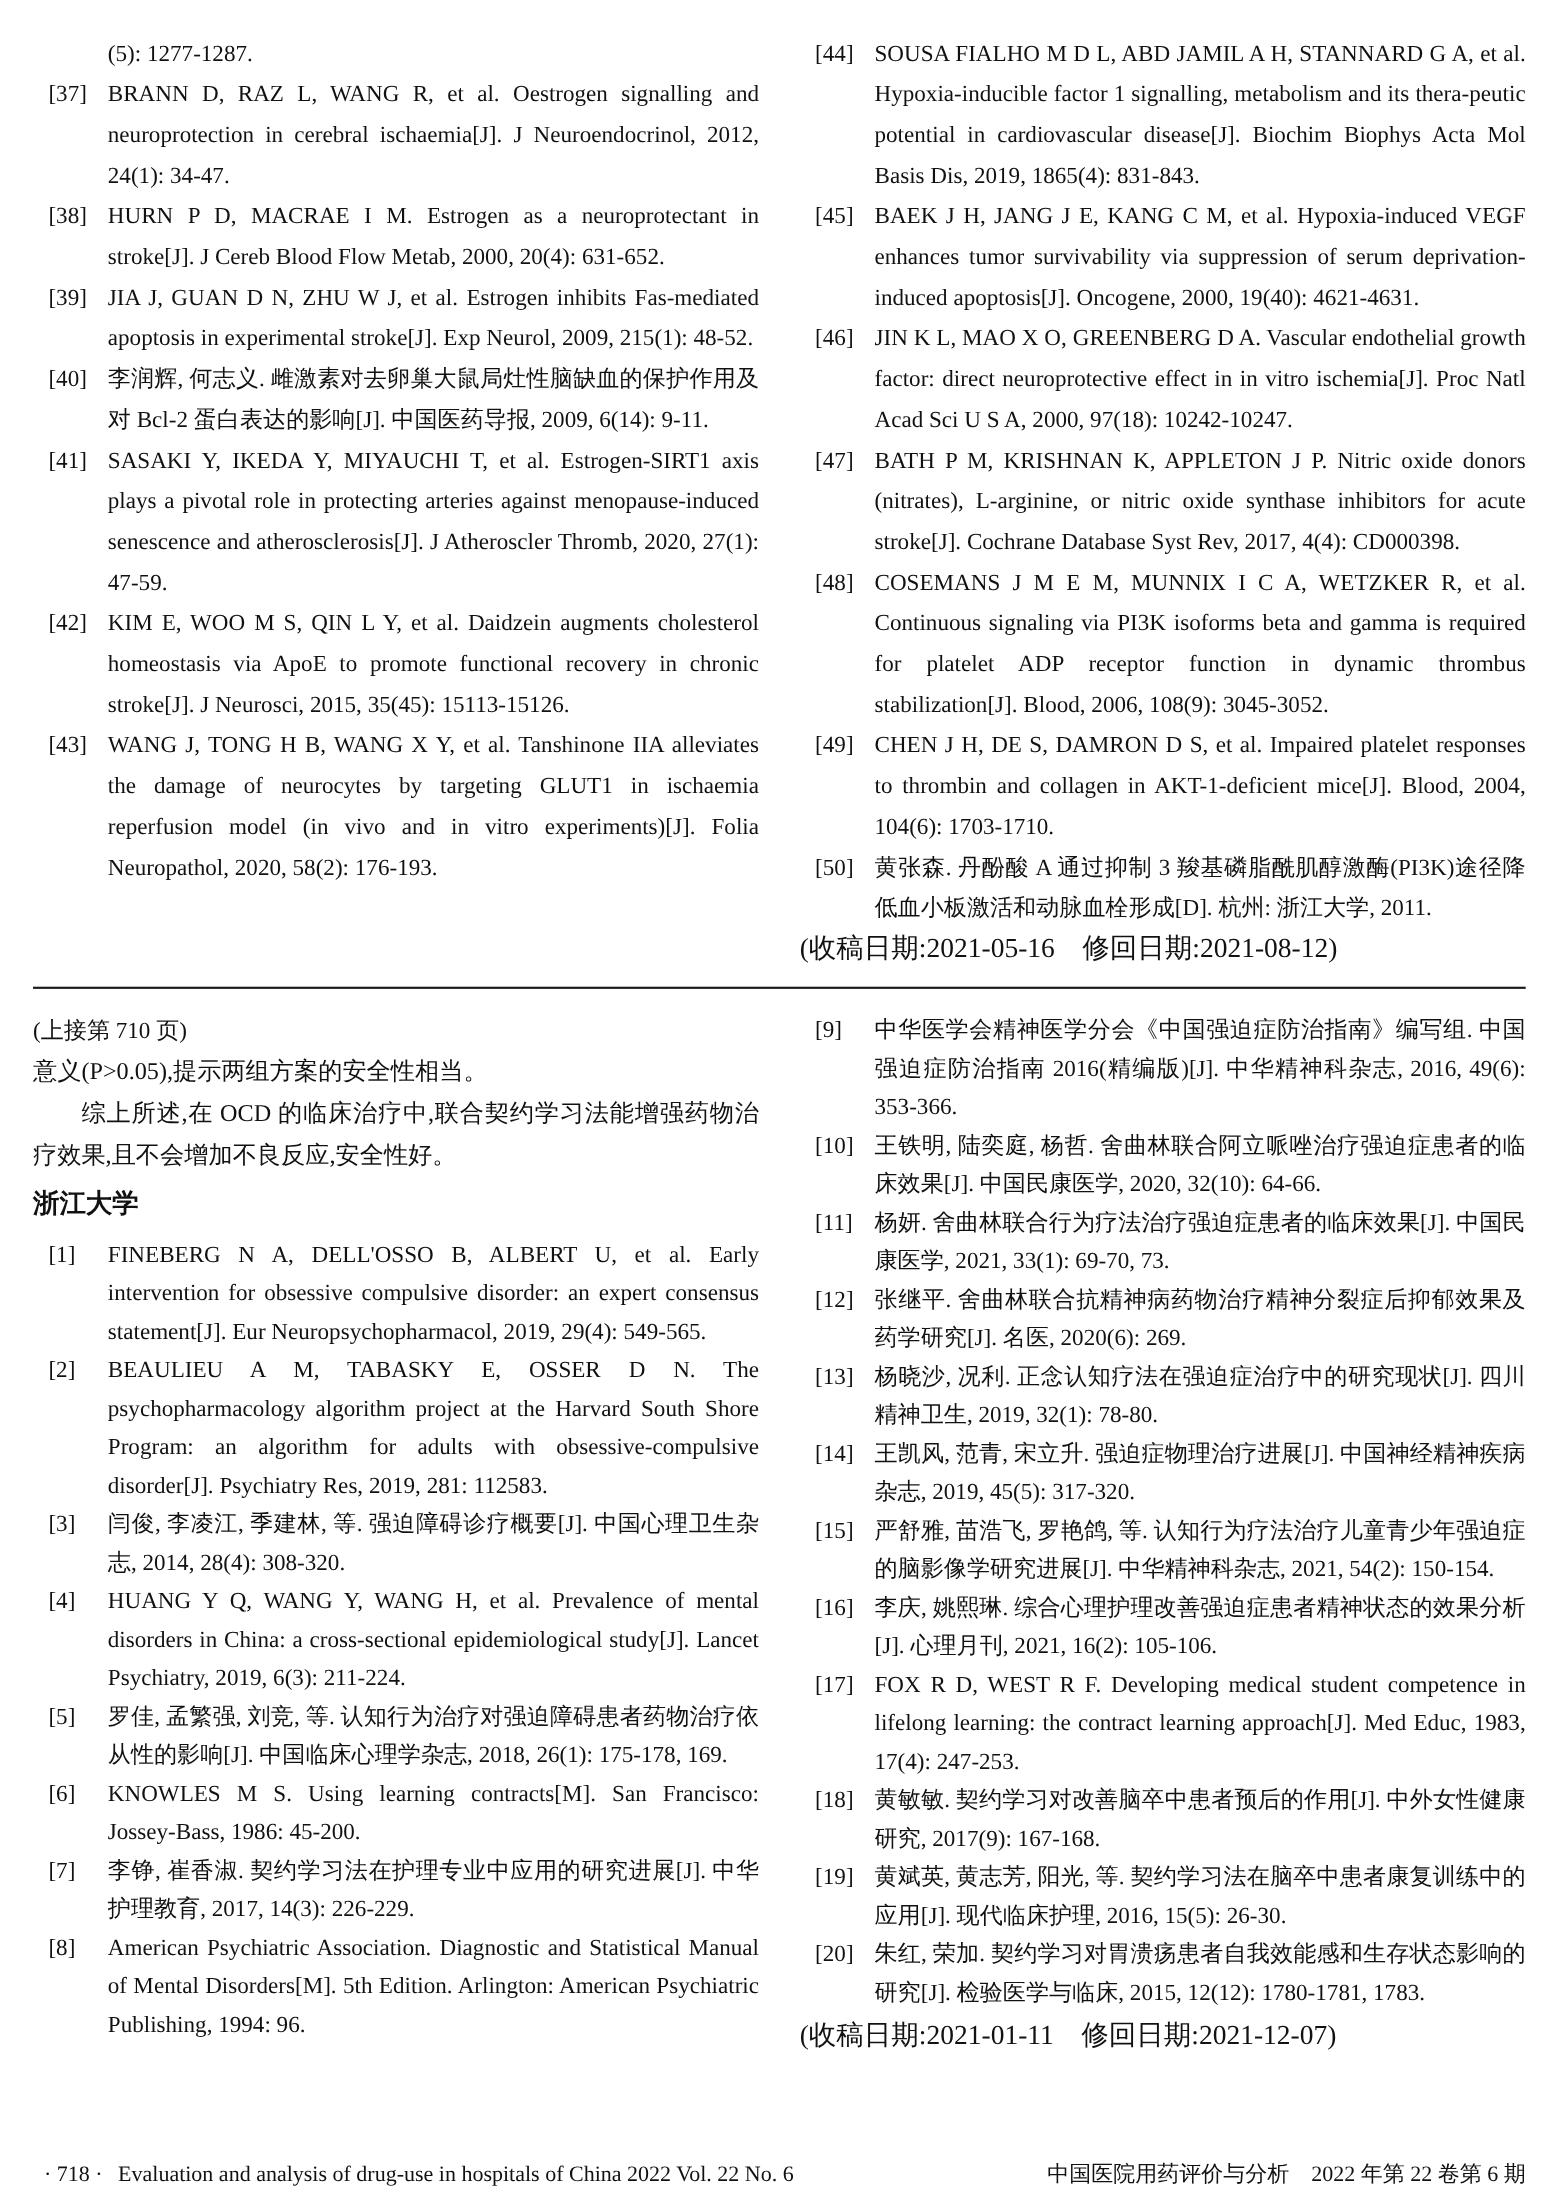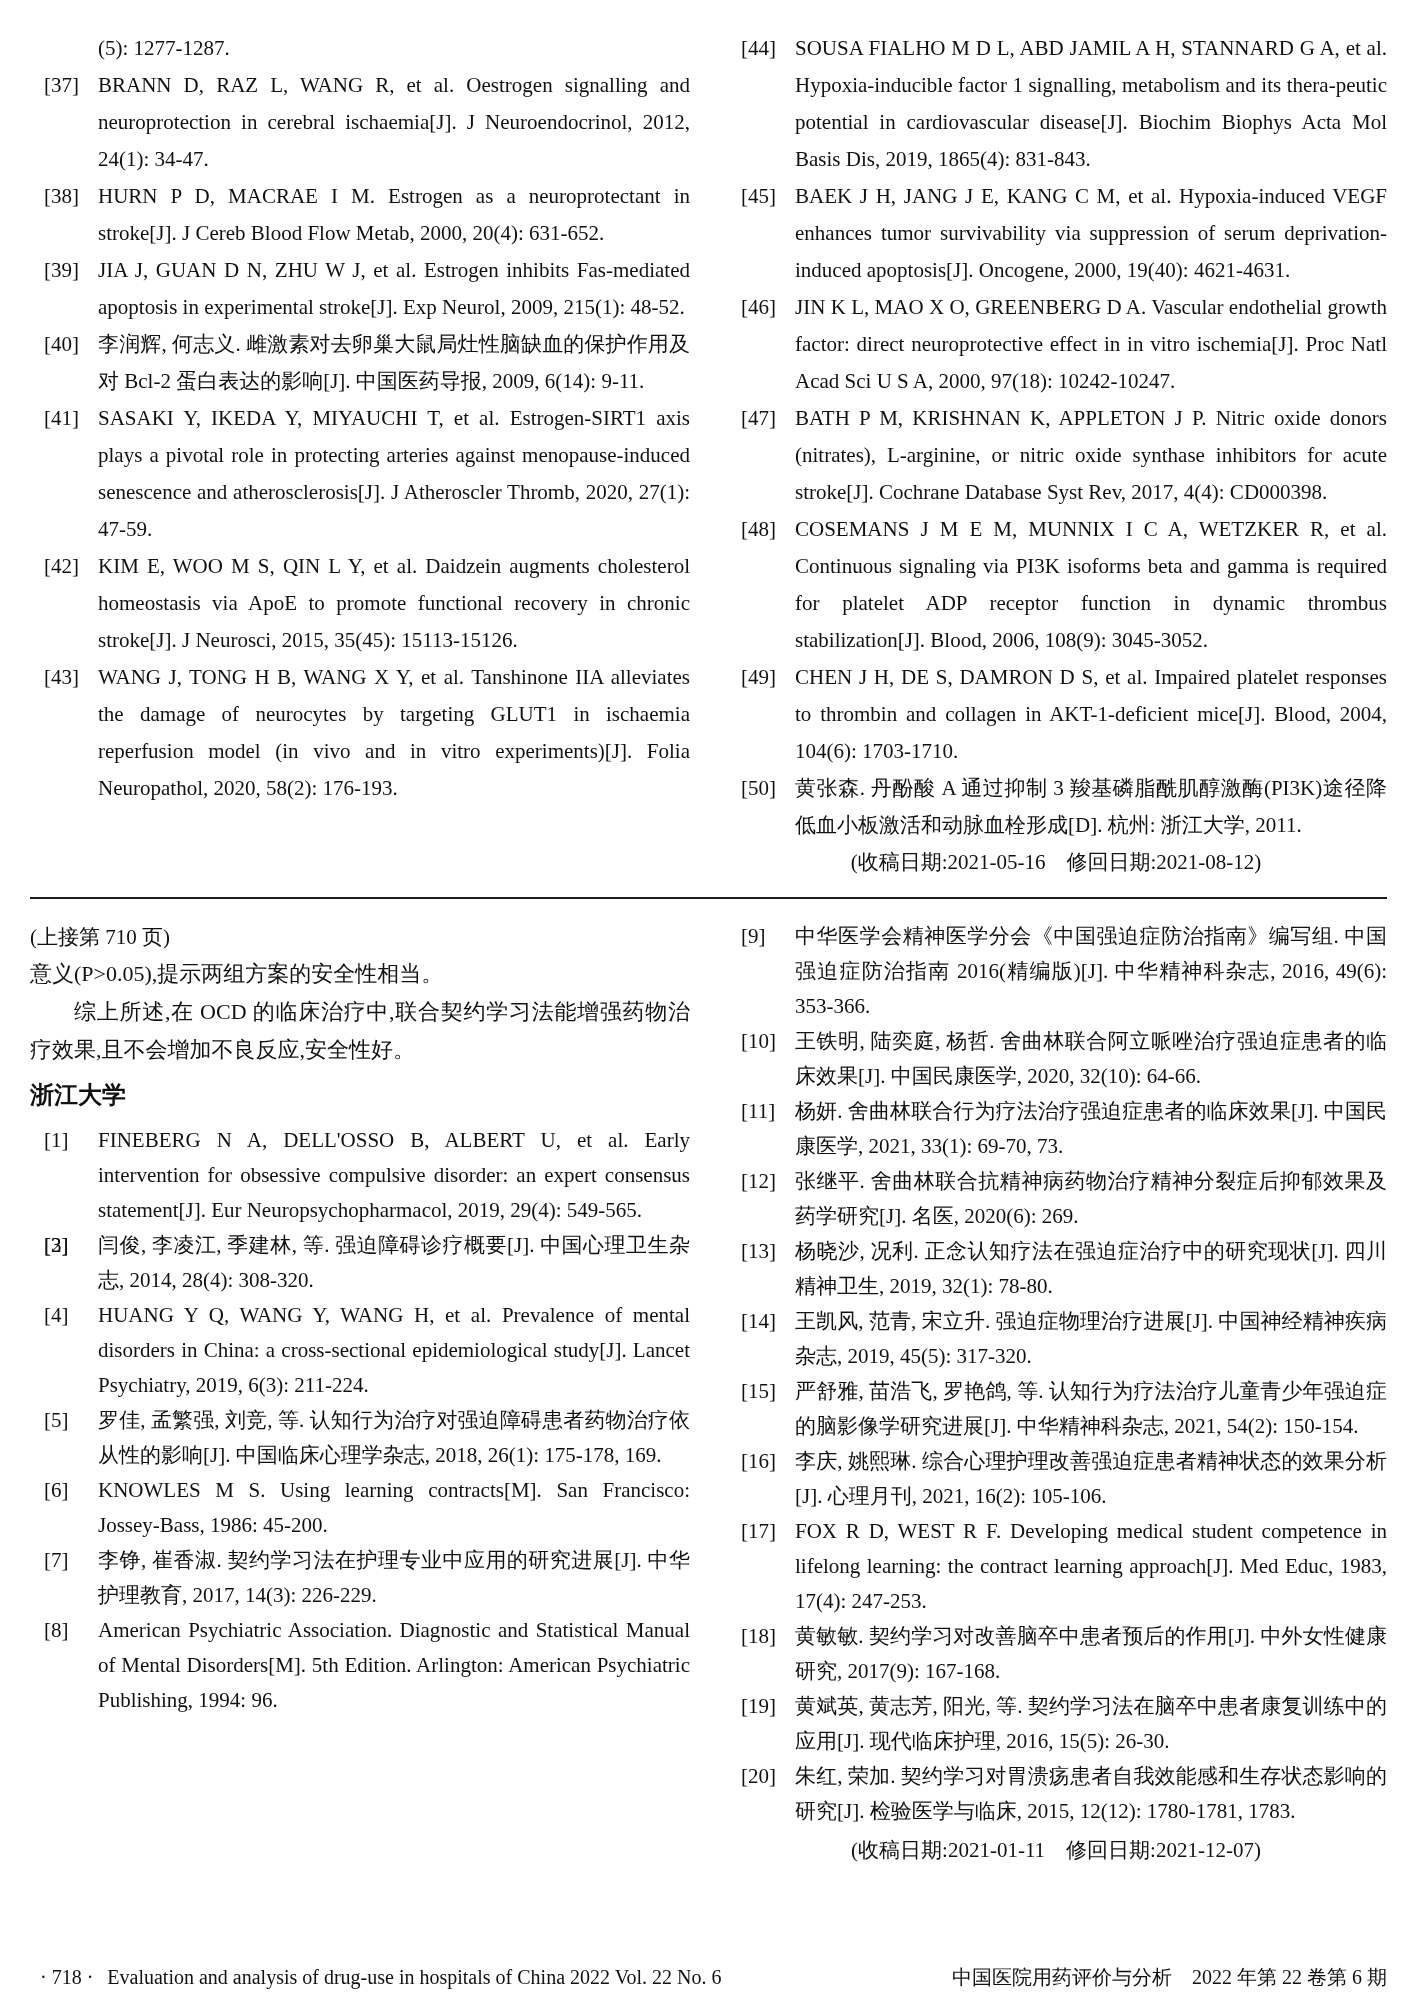--- a/index.html
+++ b/index.html
@@ -24,23 +24,23 @@
     padding-left: 68px;
     font-size: 21px;
     line-height: 37px;
     text-align: justify;
     text-justify: inter-word;
   }
   .refs-bottom .ref { line-height: 35px; }
   .ref .num { position: absolute; left: 14px; top: 0; }
 
   .date-line {
-    font-size: 21px;
+    font-size: 25px;
     line-height: 37px;
-    text-align: center;
+    text-align: left;
     padding-right: 2px;
   }
   .refs-bottom .date-line { line-height: 35px; margin-top: 4px; }
 
   .divider {
     border: none;
     border-top: 2px solid #1c1c1c;
     margin: 16px 0 20px 0;
   }
 
@@ -157,21 +157,21 @@
       <p class="body-text">意义(P&gt;0.05),提示两组方案的安全性相当。</p>
       <p class="body-text indented">综上所述,在 OCD 的临床治疗中,联合契约学习法能增强药物治疗效果,且不会增加不良反应,安全性好。</p>
       <h3 class="ref-heading">浙江大学</h3>
       <div>
 
           <div class="ref">
             <span class="num">[1]</span><span class="txt">FINEBERG N A, DELL'OSSO B, ALBERT U, et al. Early intervention for obsessive compulsive disorder: an expert consensus statement[J]. Eur Neuropsychopharmacol, 2019, 29(4): 549-565.</span>
           </div>
 
           <div class="ref">
-            <span class="num">[2]</span>
+            <span class="num">[2]</span><span class="txt">BEAULIEU A M, TABASKY E, OSSER D N. The psychopharmacology algorithm project at the Harvard South Shore Program: an algorithm for adults with obsessive-compulsive disorder[J]. Psychiatry Res, 2019, 281: 112583.</span>
           </div>
 
           <div class="ref">
             <span class="num">[3]</span><span class="txt">闫俊, 李凌江, 季建林, 等. 强迫障碍诊疗概要[J]. 中国心理卫生杂志, 2014, 28(4): 308-320.</span>
           </div>
 
           <div class="ref">
             <span class="num">[4]</span><span class="txt">HUANG Y Q, WANG Y, WANG H, et al. Prevalence of mental disorders in China: a cross-sectional epidemiological study[J]. Lancet Psychiatry, 2019, 6(3): 211-224.</span>
           </div>
 

